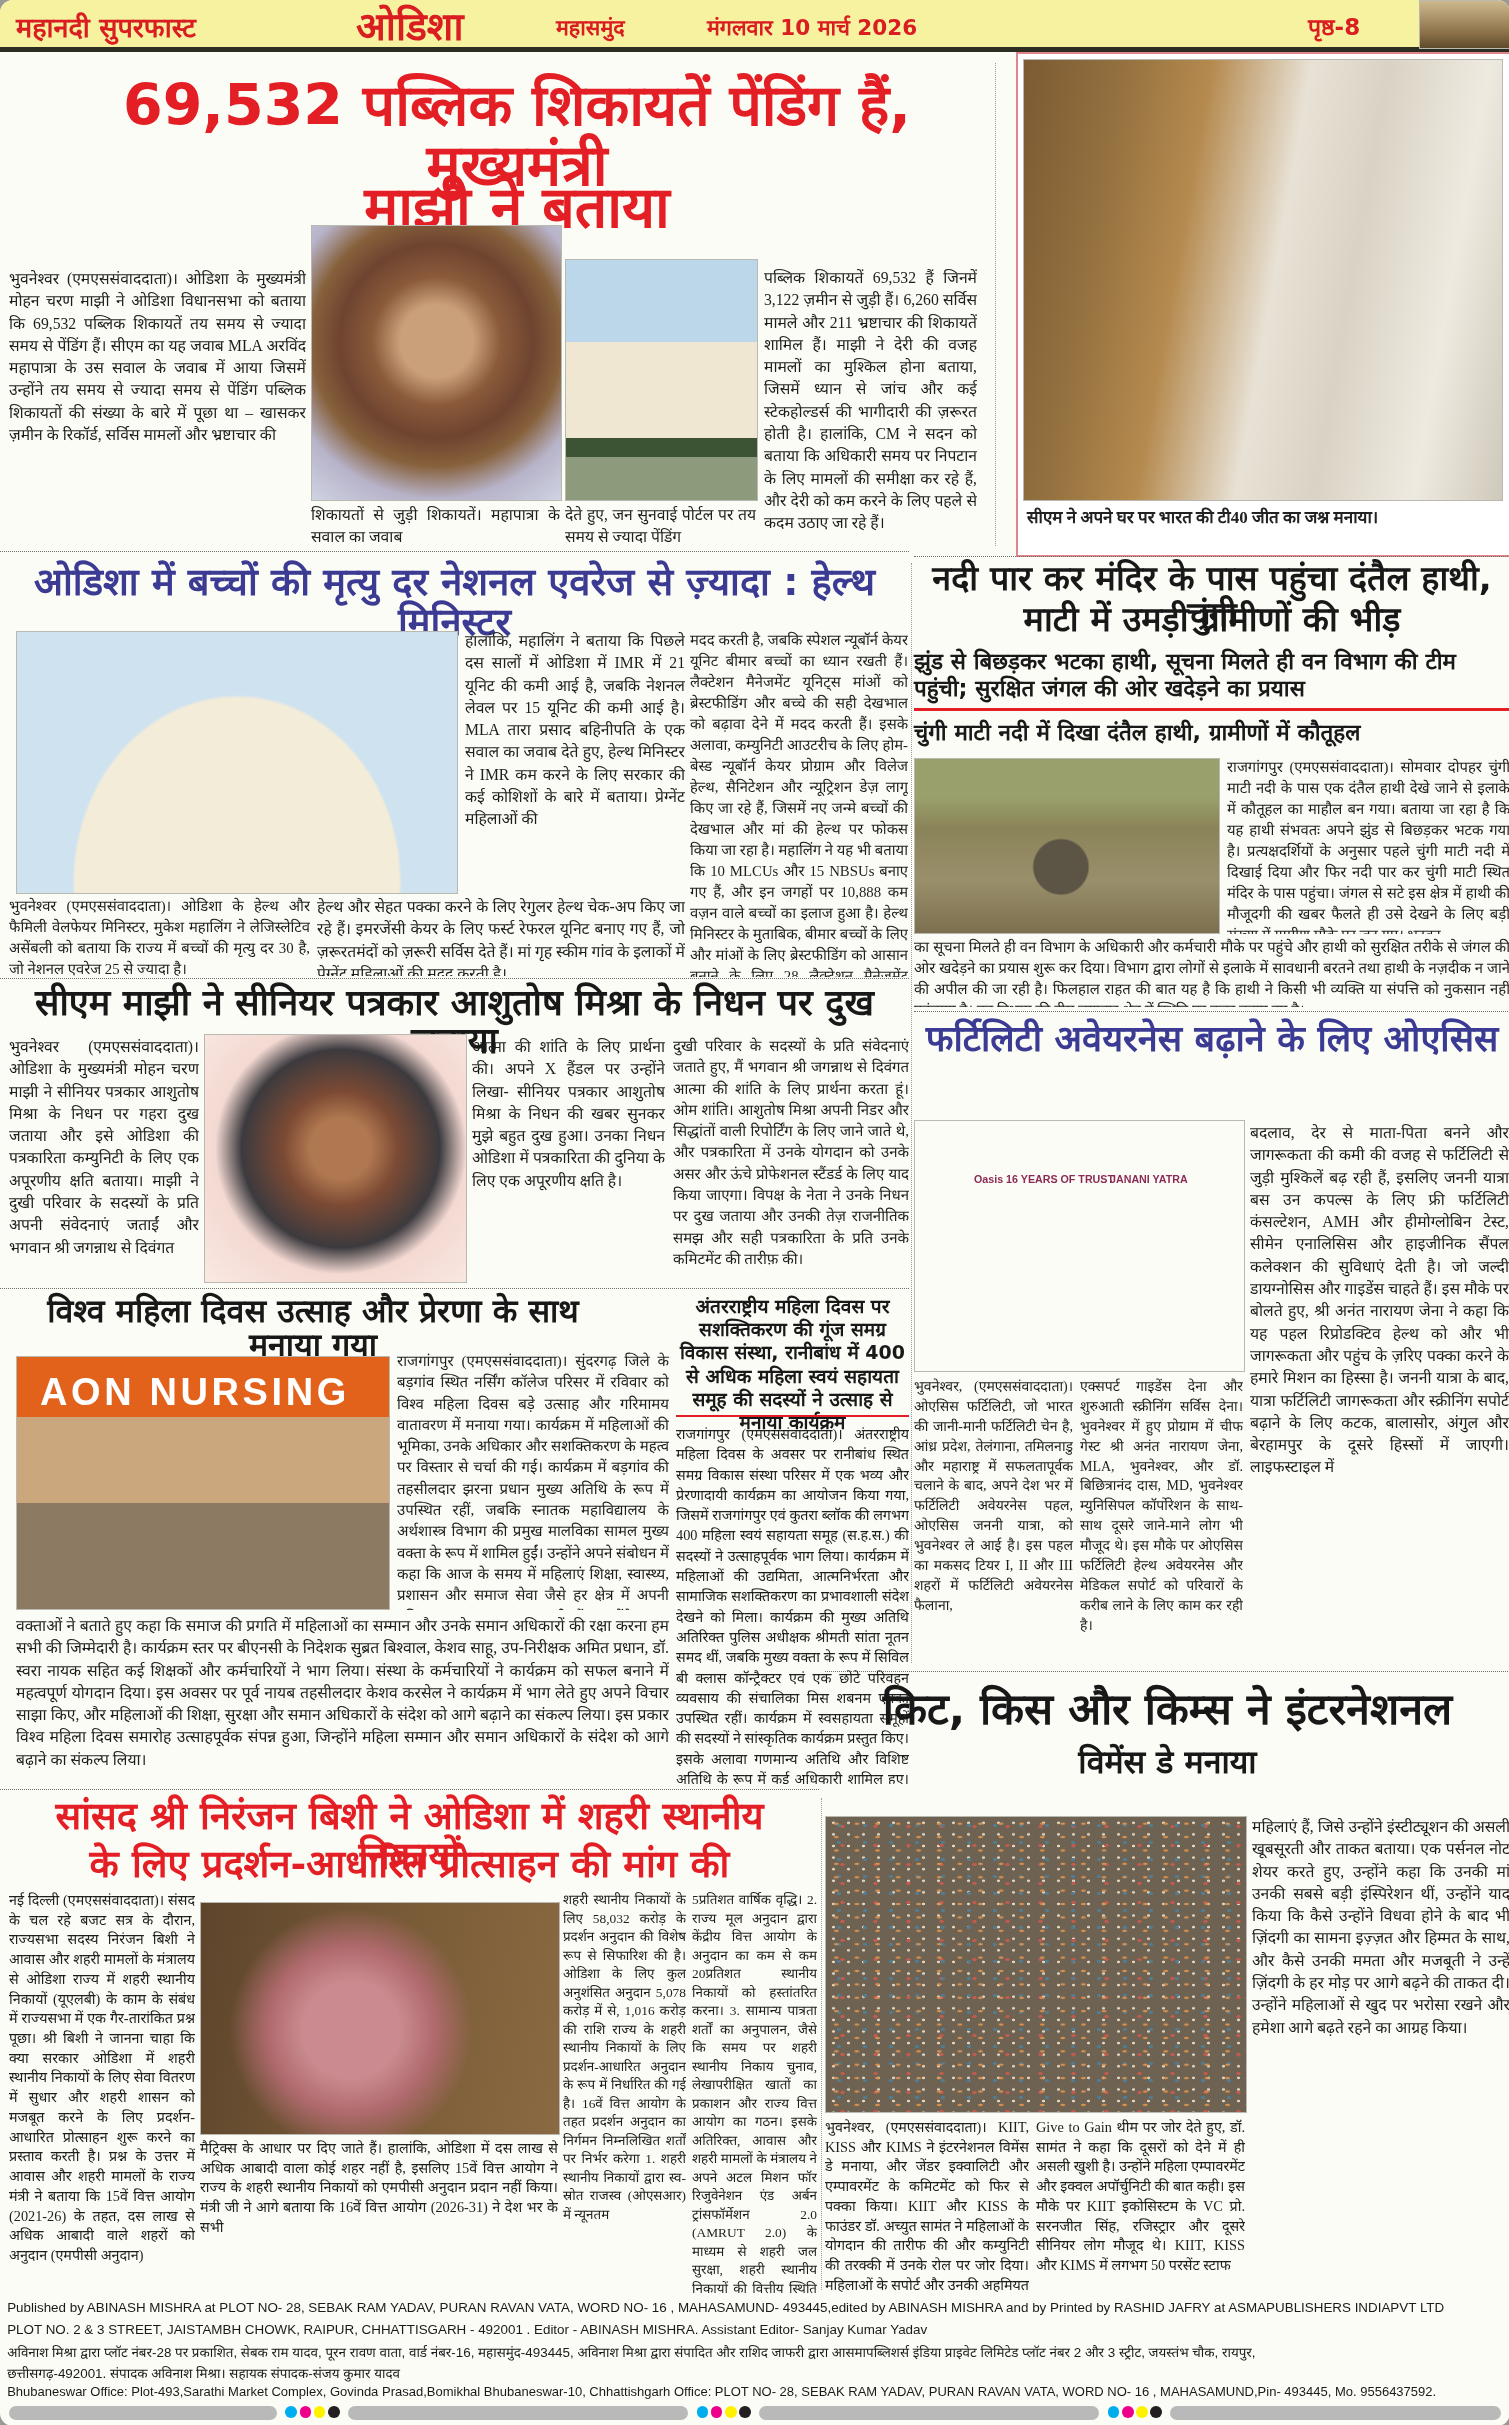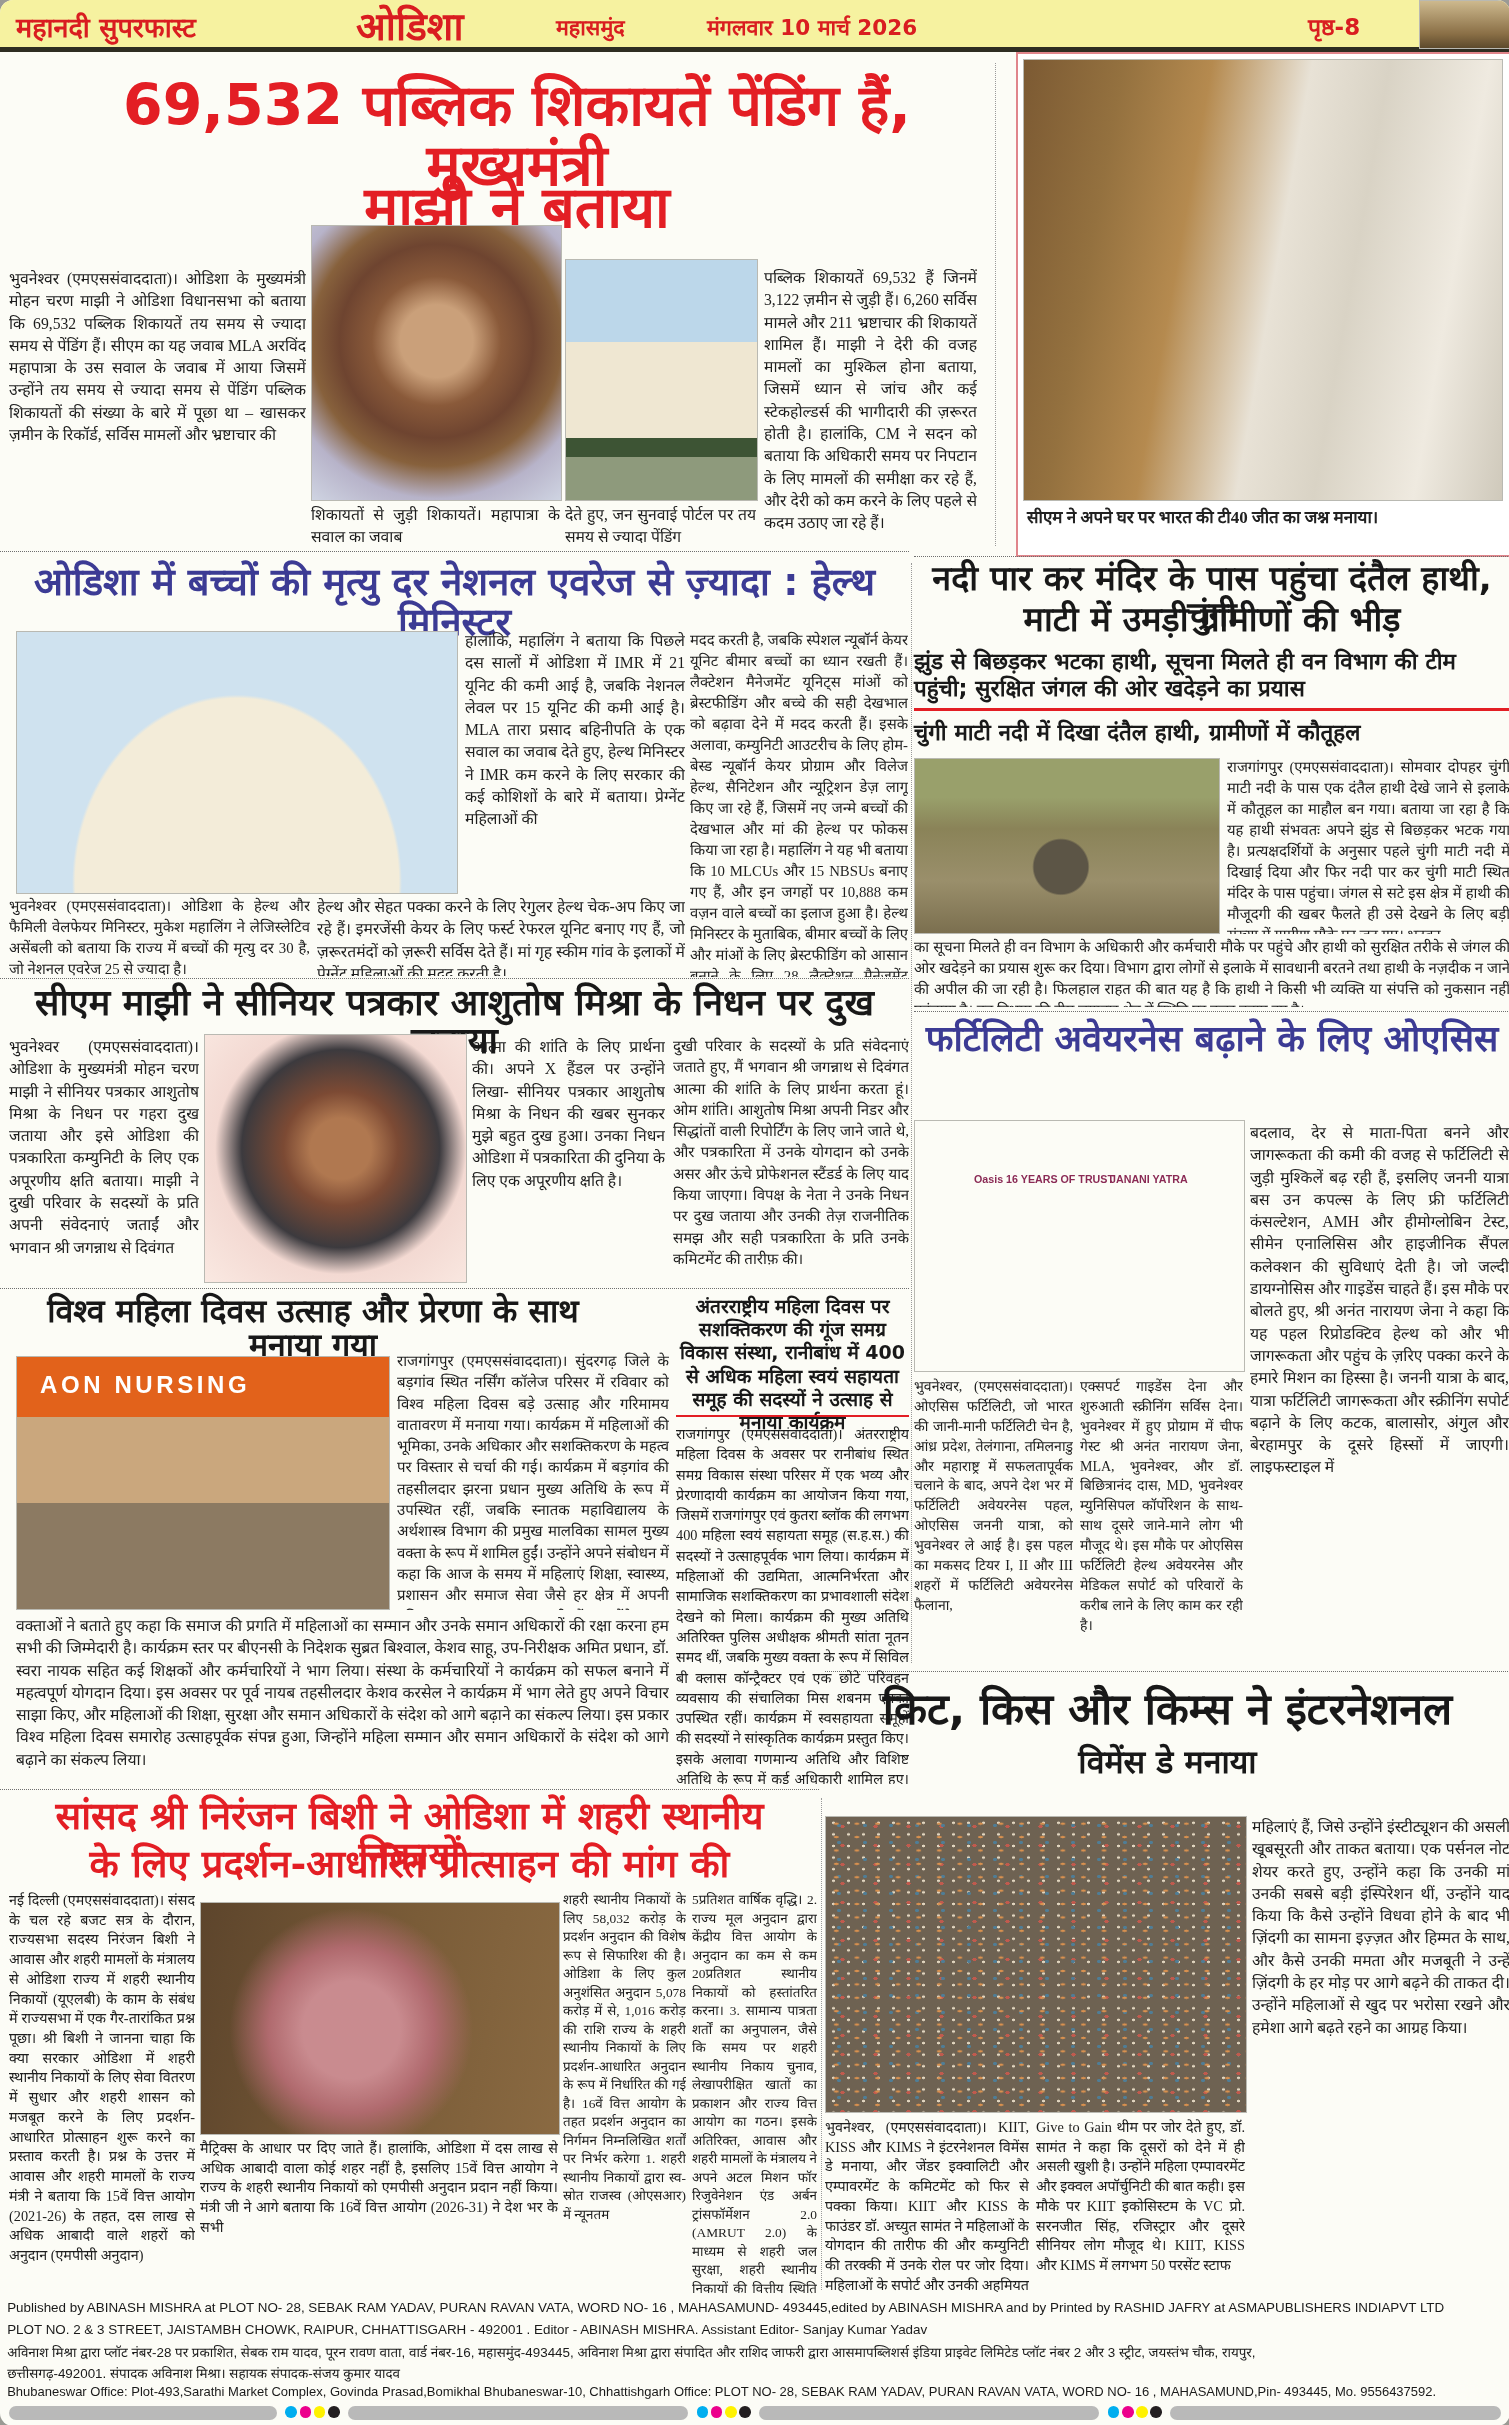--- a/index.html
+++ b/index.html
@@ -105,21 +105,21 @@
   </div>
   <div class="abs bodytxt" style="left:1250px;top:1122px;width:259px;height:537px;">बदलाव, देर से माता-पिता बनने और जागरूकता की कमी की वजह से फर्टिलिटी से जुड़ी मुश्किलें बढ़ रही हैं, इसलिए जननी यात्रा बस उन कपल्स के लिए फ्री फर्टिलिटी कंसल्टेशन, AMH और हीमोग्लोबिन टेस्ट, सीमेन एनालिसिस और हाइजीनिक सैंपल कलेक्शन की सुविधाएं देती है। जो जल्दी डायग्नोसिस और गाइडेंस चाहते हैं। इस मौके पर बोलते हुए, श्री अनंत नारायण जेना ने कहा कि यह पहल रिप्रोडक्टिव हेल्थ को और भी जागरूकता और पहुंच के ज़रिए पक्का करने के हमारे मिशन का हिस्सा है। जननी यात्रा के बाद, यात्रा फर्टिलिटी जागरूकता और स्क्रीनिंग सपोर्ट बढ़ाने के लिए कटक, बालासोर, अंगुल और बेरहामपुर के दूसरे हिस्सों में जाएगी। लाइफस्टाइल में</div>
   <div class="abs bodytxt" style="left:914px;top:1377px;width:159px;height:284px;font-size:14px;">भुवनेश्वर, (एमएससंवाददाता)। ओएसिस फर्टिलिटी, जो भारत की जानी-मानी फर्टिलिटी चेन है, आंध्र प्रदेश, तेलंगाना, तमिलनाडु और महाराष्ट्र में सफलतापूर्वक चलाने के बाद, अपने देश भर में फर्टिलिटी अवेयरनेस पहल, ओएसिस जननी यात्रा, को भुवनेश्वर ले आई है। इस पहल का मकसद टियर I, II और III शहरों में फर्टिलिटी अवेयरनेस फैलाना,</div>
   <div class="abs bodytxt" style="left:1080px;top:1377px;width:163px;height:284px;font-size:14px;">एक्सपर्ट गाइडेंस देना और शुरुआती स्क्रीनिंग सर्विस देना। भुवनेश्वर में हुए प्रोग्राम में चीफ गेस्ट श्री अनंत नारायण जेना, MLA, भुवनेश्वर, और डॉ. बिछित्रानंद दास, MD, भुवनेश्वर म्युनिसिपल कॉर्पोरेशन के साथ-साथ दूसरे जाने-माने लोग भी मौजूद थे। इस मौके पर ओएसिस फर्टिलिटी हेल्थ अवेयरनेस और मेडिकल सपोर्ट को परिवारों के करीब लाने के लिए काम कर रही है।</div>
 
   <div class="abs sep" style="left:0;top:1288px;width:909px;"></div>
   <div class="abs sep" style="left:825px;top:1671px;width:685px;"></div>
 
   <div class="abs hl hl-black" style="left:27px;top:1295px;width:572px;font-size:32px;">विश्व महिला दिवस उत्साह और प्रेरणा के साथ मनाया गया</div>
   <div class="abs photo ph-nursing" style="left:16px;top:1356px;width:372px;height:252px;">
-    <span class="signtxt" style="position:absolute;left:23px;top:14.3px;font-size:24px;">AON NURSING</span>
+    <span class="signtxt" style="position:absolute;left:23px;top:14.3px;font-size:38px;">AON NURSING</span>
   </div>
   <div class="abs bodytxt" style="left:397px;top:1351px;width:272px;height:259px;font-size:15px;">राजगांगपुर (एमएससंवाददाता)। सुंदरगढ़ जिले के बड़गांव स्थित नर्सिंग कॉलेज परिसर में रविवार को विश्व महिला दिवस बड़े उत्साह और गरिमामय वातावरण में मनाया गया। कार्यक्रम में महिलाओं की भूमिका, उनके अधिकार और सशक्तिकरण के महत्व पर विस्तार से चर्चा की गई। कार्यक्रम में बड़गांव की तहसीलदार झरना प्रधान मुख्य अतिथि के रूप में उपस्थित रहीं, जबकि स्नातक महाविद्यालय के अर्थशास्त्र विभाग की प्रमुख मालविका सामल मुख्य वक्ता के रूप में शामिल हुईं। उन्होंने अपने संबोधन में कहा कि आज के समय में महिलाएं शिक्षा, स्वास्थ्य, प्रशासन और समाज सेवा जैसे हर क्षेत्र में अपनी प्रतिभा का परचम लहरा रही हैं। उन्होंने छात्र-छात्राओं को बड़े लक्ष्य तय करने और महिलाओं की प्रगति में भूमिका अत्यंत महत्वपूर्ण बताई।</div>
   <div class="abs bodytxt" style="left:16px;top:1615px;width:653px;height:168px;">वक्ताओं ने बताते हुए कहा कि समाज की प्रगति में महिलाओं का सम्मान और उनके समान अधिकारों की रक्षा करना हम सभी की जिम्मेदारी है। कार्यक्रम स्तर पर बीएनसी के निदेशक सुब्रत बिश्वाल, केशव साहू, उप-निरीक्षक अमित प्रधान, डॉ. स्वरा नायक सहित कई शिक्षकों और कर्मचारियों ने भाग लिया। संस्था के कर्मचारियों ने कार्यक्रम को सफल बनाने में महत्वपूर्ण योगदान दिया। इस अवसर पर पूर्व नायब तहसीलदार केशव करसेल ने कार्यक्रम में भाग लेते हुए अपने विचार साझा किए, और महिलाओं की शिक्षा, सुरक्षा और समान अधिकारों के संदेश को आगे बढ़ाने का संकल्प लिया। इस प्रकार विश्व महिला दिवस समारोह उत्साहपूर्वक संपन्न हुआ, जिन्होंने महिला सम्मान और समान अधिकारों के संदेश को आगे बढ़ाने का संकल्प लिया।</div>
   <div class="abs sub" style="left:676px;top:1295px;width:233px;font-size:19px;text-align:center;">अंतरराष्ट्रीय महिला दिवस पर सशक्तिकरण की गूंज समग्र विकास संस्था, रानीबांध में 400 से अधिक महिला स्वयं सहायता समूह की सदस्यों ने उत्साह से मनाया कार्यक्रम</div>
   <div class="abs redrule" style="left:676px;top:1415px;width:233px;height:1.8px;"></div>
   <div class="abs bodytxt" style="left:676px;top:1424px;width:233px;height:360px;font-size:14.3px;">राजगांगपुर (एमएससंवाददाता)। अंतरराष्ट्रीय महिला दिवस के अवसर पर रानीबांध स्थित समग्र विकास संस्था परिसर में एक भव्य और प्रेरणादायी कार्यक्रम का आयोजन किया गया, जिसमें राजगांगपुर एवं कुतरा ब्लॉक की लगभग 400 महिला स्वयं सहायता समूह (स.ह.स.) की सदस्यों ने उत्साहपूर्वक भाग लिया। कार्यक्रम में महिलाओं की उद्यमिता, आत्मनिर्भरता और सामाजिक सशक्तिकरण का प्रभावशाली संदेश देखने को मिला। कार्यक्रम की मुख्य अतिथि अतिरिक्त पुलिस अधीक्षक श्रीमती सांता नूतन समद थीं, जबकि मुख्य वक्ता के रूप में सिविल बी क्लास कॉन्ट्रैक्टर एवं एक छोटे परिवहन व्यवसाय की संचालिका मिस शबनम एक्का उपस्थित रहीं। कार्यक्रम में स्वसहायता समूहों की सदस्यों ने सांस्कृतिक कार्यक्रम प्रस्तुत किए। इसके अलावा गणमान्य अतिथि और विशिष्ट अतिथि के रूप में कई अधिकारी शामिल हुए। इसके अलावा गणमान्य अतिथियों ने महिलाओं के उत्थान में अपनी भूमिका पर विचार रखे। कार्यक्रम में महिलाओं की उपस्थिति उल्लेखनीय रही।</div>
 
   <div class="abs sep" style="left:0;top:1789px;width:819px;"></div>
   <div class="abs vrule" style="left:821px;top:1798px;height:492px;"></div>
   <div class="abs hl hl-red" style="left:0;top:1796px;width:819px;font-size:38px;">सांसद श्री निरंजन बिशी ने ओडिशा में शहरी स्थानीय निकायों</div>

